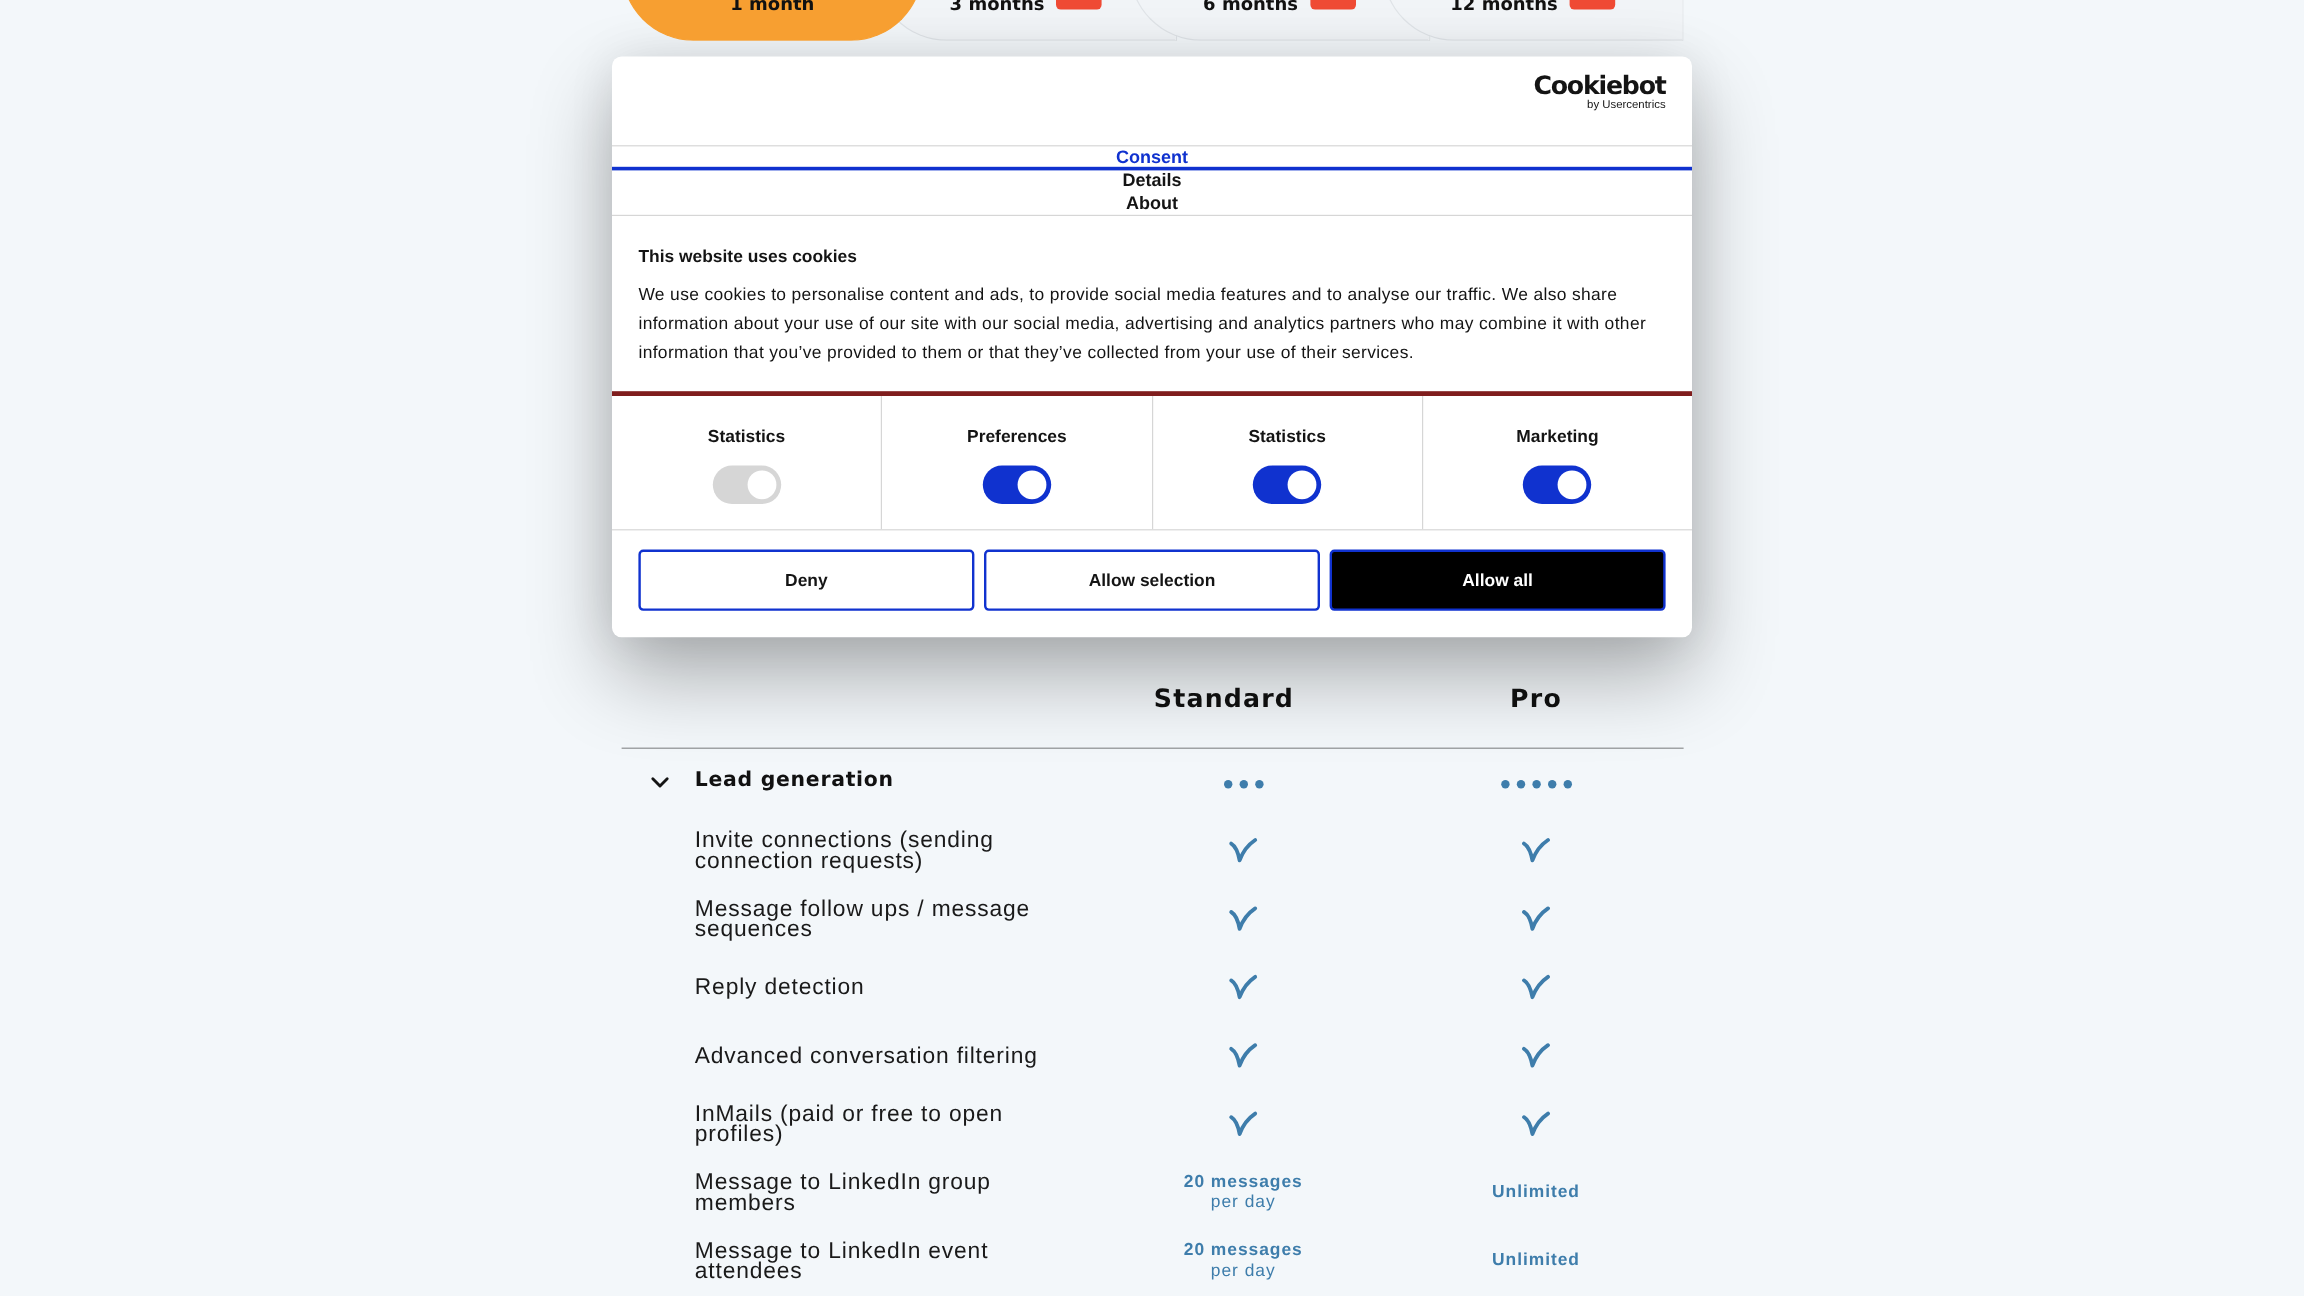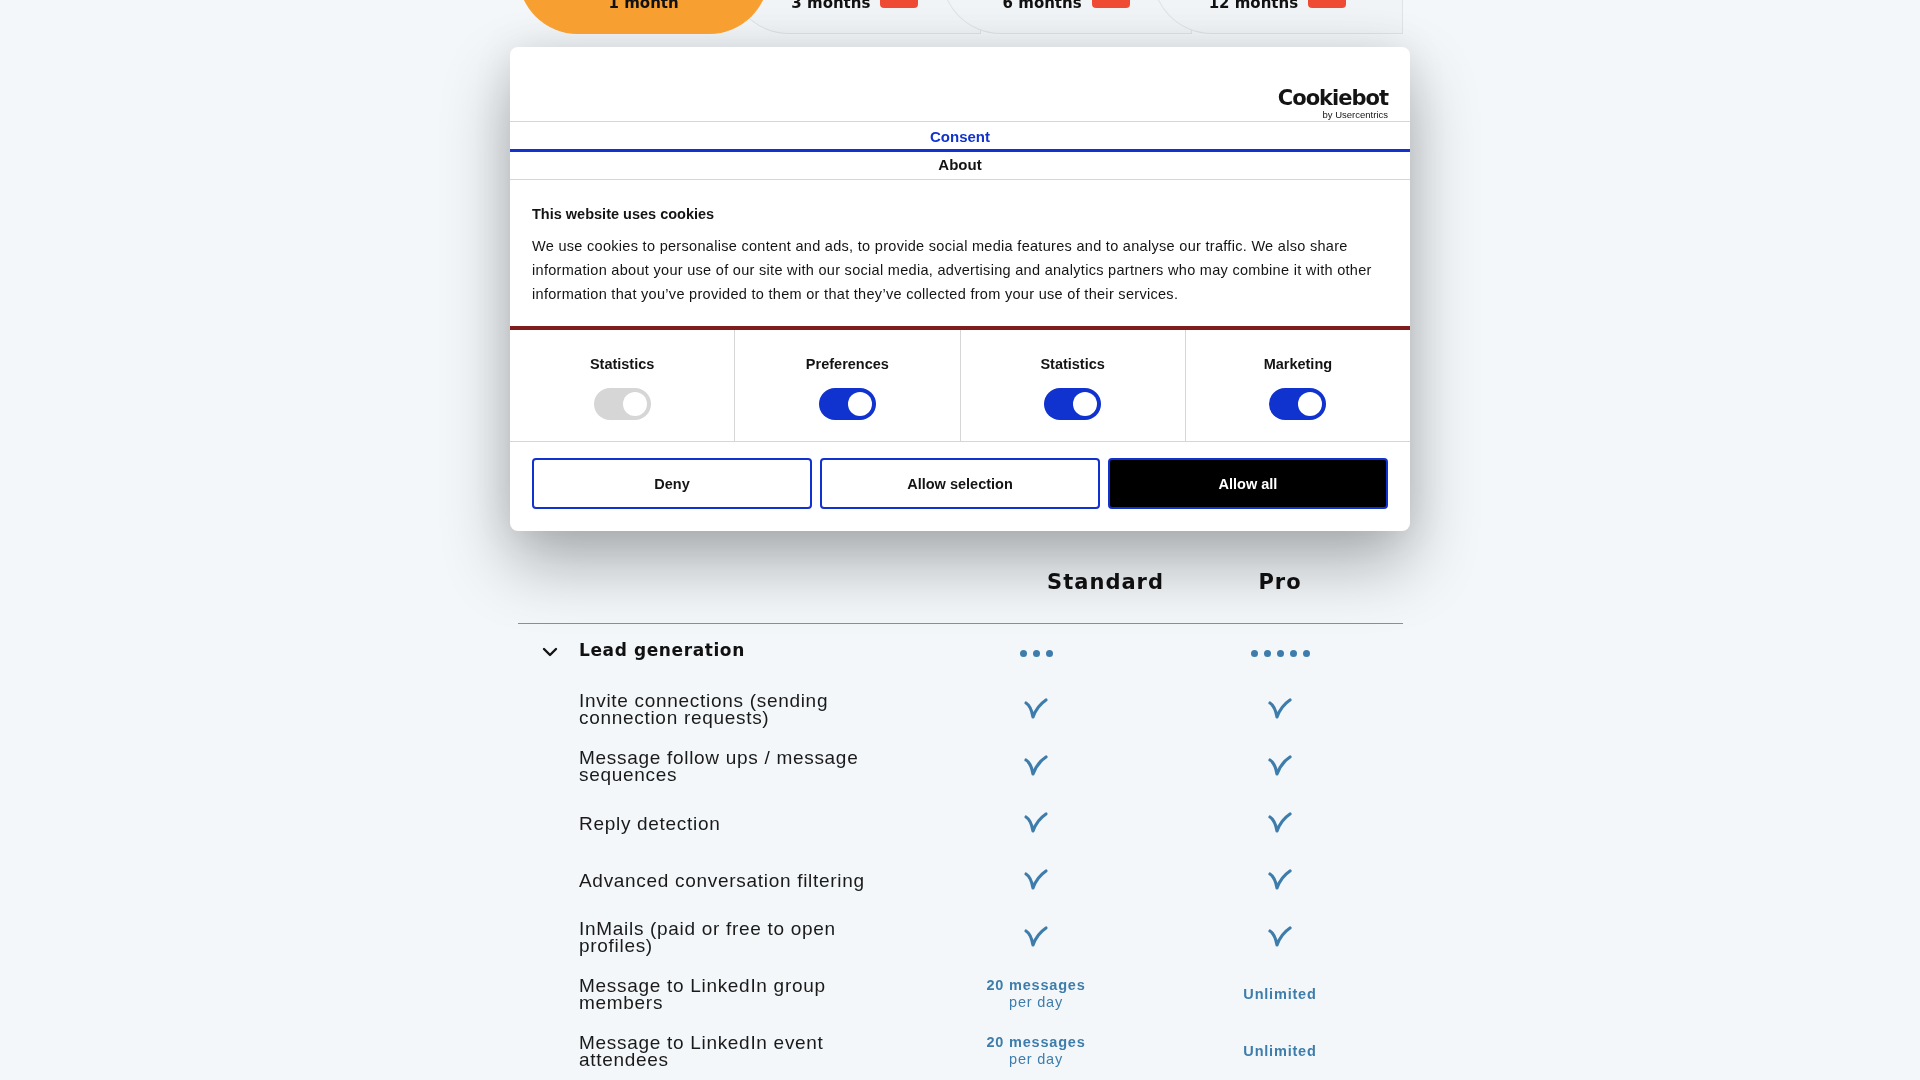--- a/index.html
+++ b/index.html
@@ -36,21 +36,21 @@
   }
   .plans-header {
     position: absolute; left: 518px; top: 560px; width: 885px; height: 64px;
     border-bottom: 1px solid #8d8f92;
   }
   .plan-name {
     position: absolute; top: 10px; width: 240px; text-align: center;
     font-family: "DejaVu Sans", sans-serif; font-weight: bold; font-size: 21px;
     letter-spacing: 1px; color: #111;
   }
-  .plan-standard { left: 406px; text-align: right; }
+  .plan-standard { left: 382px; }
   .plan-pro { left: 642px; }
 
   .feature-table { position: absolute; left: 518px; top: 624px; width: 885px; }
   .group-row { position: relative; height: 56px; }
   .chevron { position: absolute; left: 22px; top: 18px; width: 20px; height: 20px; }
   .group-label {
     position: absolute; left: 61px; top: 16px;
     font-family: "DejaVu Sans", sans-serif; font-weight: bold; font-size: 17px;
     letter-spacing: 0.6px; color: #111;
   }
@@ -77,21 +77,21 @@
   
   .dialog {
     position: absolute; left: 510px; top: 47px; width: 900px; height: 484px;
     background: #ffffff; border-radius: 8px;
     box-shadow: 0 32px 68px rgba(0,0,0,0.30), 0 0 40px rgba(0,0,0,0.08);
     overflow: hidden;
   }
   .dialog-header {
     height: 75px; border-bottom: 1px solid #d6d6d6; position: relative;
   }
-  .brand { position: absolute; right: 22px; top: 40px; text-align: right; }
+  .brand { position: absolute; right: 22px; top: 13px; text-align: right; }
   .brand-name {
     display: block; font-family: "DejaVu Sans", sans-serif; font-weight: bold;
     font-size: 21px; letter-spacing: -1px; color: #141414; line-height: 22px;
   }
   .brand-sub {
     display: block; font-size: 9.5px; color: #141414; line-height: 11px; margin-top: 0px;
   }
   .tabs { display: flex; height: 58px; border-bottom: 1px solid #d6d6d6; flex-direction: column; }
   .tab {
     flex: 1; display: flex; align-items: center; justify-content: center;
@@ -265,20 +265,21 @@
 
 <div class="dialog">
   <div class="dialog-header">
     <div class="brand">
       <span class="brand-name">Cookiebot</span>
       <span class="brand-sub">by Usercentrics</span>
     </div>
   </div>
   <div class="tabs">
     <div class="tab active">Consent</div>
+    <div class="tab">Details</div>
     <div class="tab">About</div>
   </div>
   <div class="content">
     <h2>This website uses cookies</h2>
     <p>We use cookies to personalise content and ads, to provide social media features and to analyse our traffic. We also share information about your use of our site with our social media, advertising and analytics partners who may combine it with other information that you’ve provided to them or that they’ve collected from your use of their services.</p>
   </div>
   <div class="categories">
     <div class="category">
       <span class="category-label">Statistics</span>
       <div class="toggle disabled"></div>

